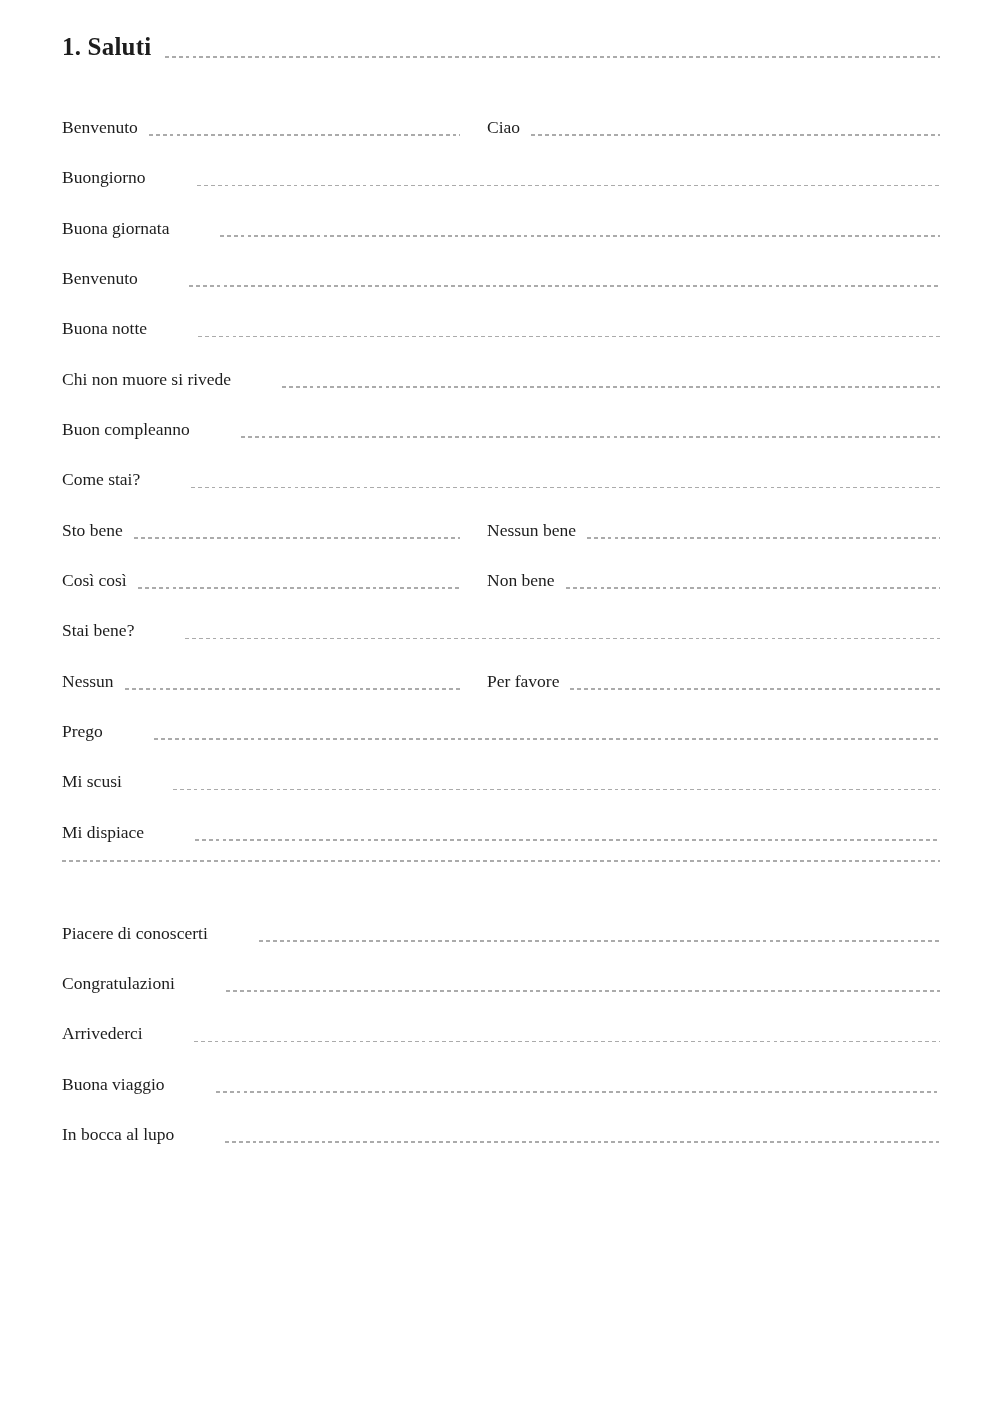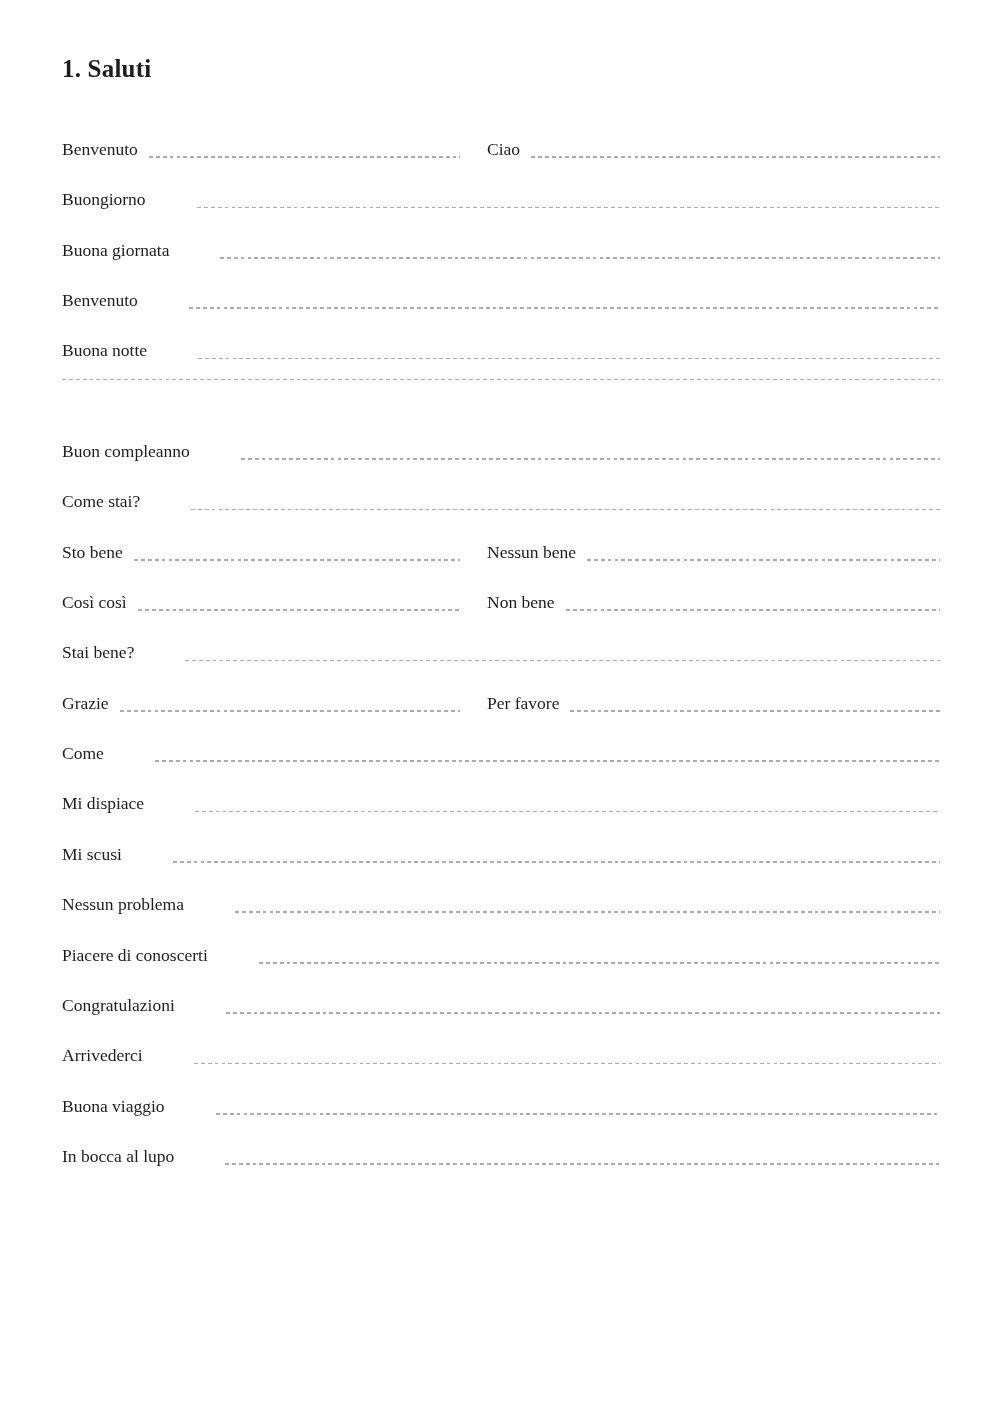--- a/index.html
+++ b/index.html
@@ -17,23 +17,22 @@
   .page {
     box-sizing: border-box;
     width: 1000px;
     height: 1414px;
     padding: 0 60px 0 62px;
     background: #ffffff;
   }
   .title-row {
     display: flex;
     align-items: baseline;
-    margin-top: 54px;
+    margin-top: 32px;
     height: 30px;
-    flex-direction: column;
   }
   .title {
     font-size: 25px;
     font-weight: bold;
     line-height: 30px;
     white-space: nowrap;
     padding-right: 14px;
     letter-spacing: 0.2px;
   }
   .rows {
@@ -111,20 +110,21 @@
         </div>
       </div>
       <div class="row">
         <div class="cell cell-full">
           <span class="label">Buona notte</span>
           <span class="dotline"></span>
         </div>
       </div>
       <div class="row">
         <div class="cell cell-full">
+          <span class="label">Chi non muore si rivede</span>
           <span class="dotline"></span>
         </div>
       </div>
       <div class="row">
         <div class="cell cell-full">
           <span class="label">Buon compleanno</span>
           <span class="dotline"></span>
         </div>
       </div>
       <div class="row">
@@ -154,49 +154,48 @@
         </div>
       </div>
       <div class="row">
         <div class="cell cell-full">
           <span class="label">Stai bene?</span>
           <span class="dotline"></span>
         </div>
       </div>
       <div class="row">
         <div class="cell cell-left">
-          <span class="label">Grazie</span>
+          <span class="label">Nessun</span>
           <span class="dotline"></span>
         </div>
         <div class="cell cell-right">
           <span class="label">Per favore</span>
           <span class="dotline"></span>
         </div>
       </div>
       <div class="row">
         <div class="cell cell-full">
-          <span class="label">Come</span>
+          <span class="label">Prego</span>
+          <span class="dotline"></span>
+        </div>
+      </div>
+      <div class="row">
+        <div class="cell cell-full">
+          <span class="label">Mi scusi</span>
           <span class="dotline"></span>
         </div>
       </div>
       <div class="row">
         <div class="cell cell-full">
           <span class="label">Mi dispiace</span>
           <span class="dotline"></span>
         </div>
       </div>
       <div class="row">
         <div class="cell cell-full">
-          <span class="label">Mi scusi</span>
-          <span class="dotline"></span>
-        </div>
-      </div>
-      <div class="row">
-        <div class="cell cell-full">
-          <span class="label">Nessun problema</span>
           <span class="dotline"></span>
         </div>
       </div>
       <div class="row">
         <div class="cell cell-full">
           <span class="label">Piacere di conoscerti</span>
           <span class="dotline"></span>
         </div>
       </div>
       <div class="row">

